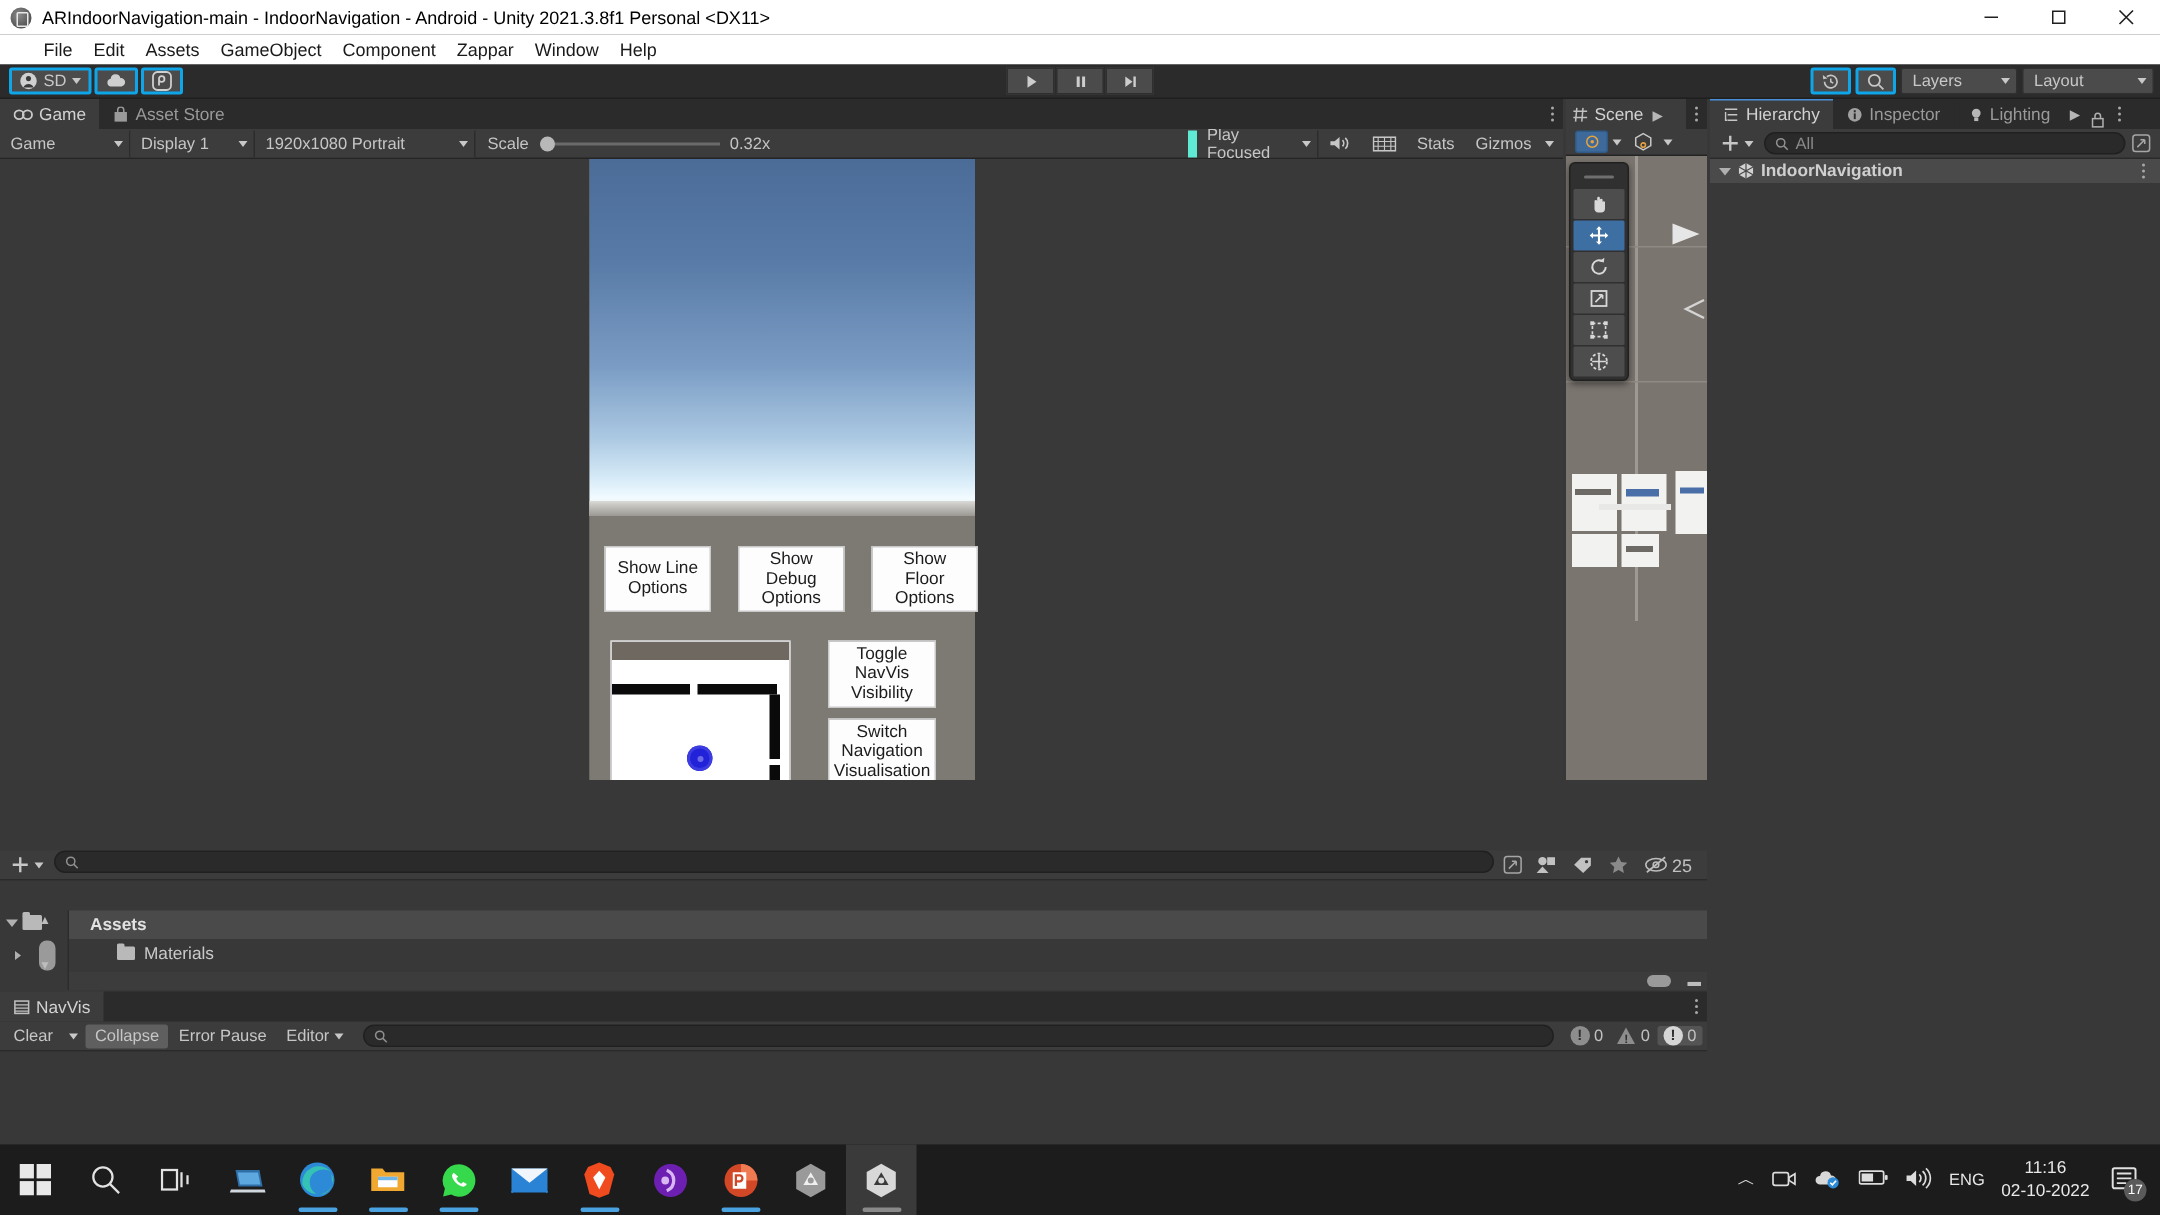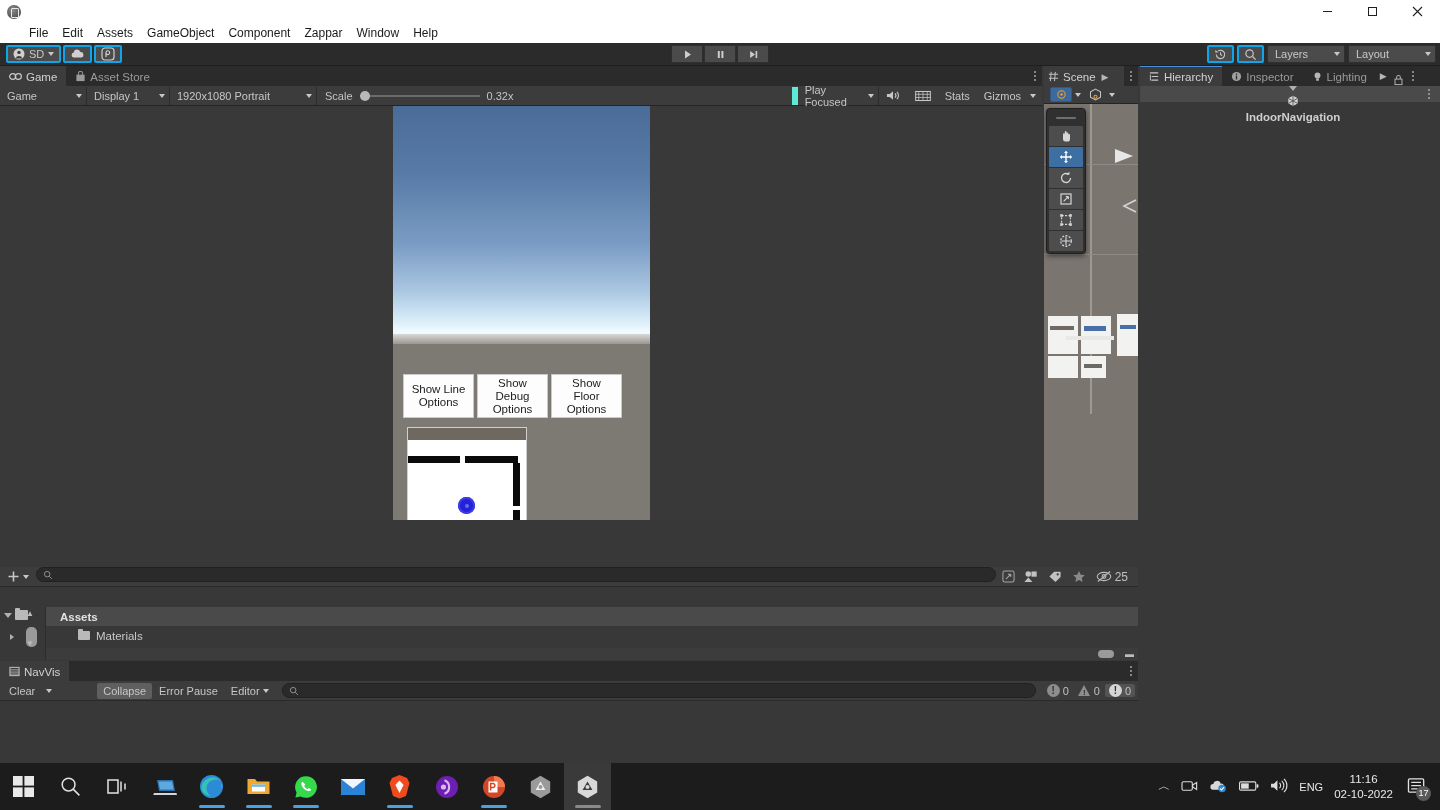--- a/index.html
+++ b/index.html
@@ -131,21 +131,21 @@
   }
   .sky::after {
     content: ""; position: absolute; left: 0; bottom: 0; width: 100%; height: 10px;
     background: linear-gradient(to bottom, #d9d9d5, #9b9893);
   }
   .ground {
     position: absolute; left: 0; top: 238px; width: 100%; bottom: 0;
     background: #7d7a74;
   }
   .ui-row-top {
-    position: absolute; left: 10px; top: 268px; display: flex; gap: 3px;
+    position: absolute; left: 10px; top: 258px; display: flex; gap: 18px;
   }
   .gbtn {
     background: #fdfdfd; border: 1px solid #c9c9c9; color: #1c1c1c;
     font-size: 11.5px; line-height: 13px; text-align: center;
     display: flex; align-items: center; justify-content: center;
     padding: 4px 6px;
   }
   .gbtn.b1 { width: 71px; height: 44px; }
   .minimap-wrap {
     position: absolute; left: 14px; top: 321px; width: 120px; height: 125px;
@@ -213,21 +213,21 @@
   .plus-btn { display: flex; align-items: center; gap: 3px; color: #c8c8c8; padding: 0 3px; }
   .search-field {
     flex: 1; height: 15px; background: #2a2a2a; border: 1px solid #202020;
     border-radius: 8px; display: flex; align-items: center; gap: 4px; padding: 0 6px;
     color: #8a8a8a; font-size: 11px;
   }
   .hier-row {
     height: 16px; display: flex; align-items: center; gap: 4px;
     padding-left: 6px; font-size: 11.5px; color: #cfcfcf; position: relative;
   }
-  .hier-row.selected { background: #4a4a4a; flex-direction: column; }
+  .hier-row.selected { background: #4a4a4a; }
   .hier-row.child { padding-left: 20px; }
   .tri {
     width: 0; height: 0; border-left: 4px solid #b0b0b0;
     border-top: 3.5px solid transparent; border-bottom: 3.5px solid transparent;
   }
   .tri.open { border-left: 4px solid transparent; border-right: 4px solid transparent;
     border-top: 5px solid #b0b0b0; border-bottom: 0; }
 
   
   #project-panel { left: 0; top: 501px; width: 1138px; height: 93px; background: #383838; }
@@ -259,21 +259,21 @@
     background: #9a9a9a; border-radius: 5px; }
 
   
   #console-panel { left: 0; top: 595px; width: 1138px; bottom: 0; background: #383838; }
   .con-toolbar {
     height: 20px; background: #3c3c3c; display: flex; align-items: center;
     gap: 1px; padding: 0 3px; border-bottom: 1px solid #2a2a2a; font-size: 11px;
   }
   .con-btn { height: 16px; display: flex; align-items: center; gap: 3px;
     padding: 0 6px; color: #c6c6c6; border-radius: 2px; }
-  .con-btn.active { background: #5f5f5f; margin-left: 40px; }
+  .con-btn.active { background: #5f5f5f; }
   .con-search {
     flex: 1; height: 15px; background: #2a2a2a; border: 1px solid #202020;
     border-radius: 8px; margin: 0 6px; display: flex; align-items: center;
     gap: 4px; padding: 0 6px; color: #8a8a8a;
   }
   .counter { display: flex; align-items: center; gap: 3px; padding: 0 4px; color: #c0c0c0; }
   .count-ico { width: 13px; height: 13px; border-radius: 50%; background: #8d8d8d;
     color: #2e2e2e; font-size: 10px; font-weight: bold; display: flex;
     align-items: center; justify-content: center; }
   .count-ico.warn { border-radius: 0; background: none; position: relative; }
@@ -319,20 +319,21 @@
     position: absolute; right: -1px; bottom: -1px; min-width: 15px; height: 15px;
     border-radius: 50%; background: #5a5a5a; color: #fff; font-size: 9px;
     display: flex; align-items: center; justify-content: center;
   }
 </style>
 </head>
 <body>
 
 <div class="titlebar">
   <div class="title-logo"></div>
+  <div class="title-text">ARIndoorNavigation-main - IndoorNavigation - Android - Unity 2021.3.8f1 Personal &lt;DX11&gt;</div>
   <div class="win-ctrls">
     <div class="win-btn">
       <svg width="11" height="11" viewBox="0 0 11 11">
           <rect x="1" y="5" width="9" height="1" fill="currentColor"></rect>
         </svg>
     </div>
     <div class="win-btn">
       <svg width="11" height="11" viewBox="0 0 11 11">
           <rect x="1.5" y="1.5" width="8" height="8" fill="none" stroke="currentColor"></rect>
         </svg>
@@ -521,20 +522,29 @@
           <div class="mm-head"></div>
           <div class="mm-body">
             <div class="mm-wall" style="left:0;top:16px;width:52px;height:7px"></div>
             <div class="mm-wall" style="left:57px;top:16px;width:53px;height:7px"></div>
             <div class="mm-wall" style="left:105px;top:23px;width:7px;height:43px"></div>
             <div class="mm-wall" style="left:105px;top:70px;width:7px;height:40px"></div>
             <div class="mm-dot"></div>
           </div>
         </div>
 
+        <div class="ui-col-right">
+          <div class="gbtn b2">
+            <span><span>Toggle</span><br><span>NavVis</span><br><span>Visibility</span></span>
+          </div>
+          <div class="gbtn b2">
+            <span><span>Switch</span><br><span>Navigation</span><br><span>Visualisation</span></span>
+          </div>
+
+        </div>
       </div>
     </div>
   </div>
 
   <div class="panel" id="scene-panel">
     <div class="scene-tabrow">
       <div class="tab active noaccent" style="padding:0 4px;flex:1">
         <svg width="11" height="11" viewBox="0 0 12 12">
           <path d="M3.5 1 L2.6 11 M8 1 L7.1 11 M1 3.5 L11 3.5 M1 8 L11 8" stroke="#c0c0c0" stroke-width="1.1"></path>
         </svg>
@@ -668,20 +678,41 @@
           <path d="M4 5.5 L4 3.6 A2 2 0 0 1 8 3.6 L8 5.5" fill="none" stroke="#b0b0b0" stroke-width="1.1"></path>
         </svg>
       </div>
       <div class="kebab" style="height:20px">
           <i></i>
           <i></i>
           <i></i>
         </div>
     </div>
 
+    <div class="hier-toolbar">
+      <div class="plus-btn">
+        <svg width="13" height="13" viewBox="0 0 13 13">
+          <path d="M6.5 1.5 L6.5 11.5 M1.5 6.5 L11.5 6.5" stroke="#c6c6c6" stroke-width="1.6"></path>
+        </svg>
+        <span class="caret"></span>
+      </div>
+      <div class="search-field">
+        <svg width="10" height="10" viewBox="0 0 12 12">
+          <circle cx="5" cy="5" r="3.3" fill="none" stroke="#909090" stroke-width="1.2"></circle>
+          <path d="M7.5 7.5 L10.6 10.6" stroke="#909090" stroke-width="1.2"></path>
+        </svg>
+        <span>All</span>
+      </div>
+      <div style="display:flex;align-items:center;padding-right:2px">
+        <svg width="13" height="13" viewBox="0 0 14 14">
+          <rect x="1" y="1" width="12" height="12" rx="2" fill="none" stroke="#a6a6a6" stroke-width="1.1"></rect>
+          <path d="M4.2 9.8 L9.5 4.5 M9.5 4.5 L6.4 4.5 M9.5 4.5 L9.5 7.6" stroke="#a6a6a6" stroke-width="1.1"></path>
+        </svg>
+      </div>
+    </div>
 
     <div>
       <div class="hier-row selected">
         <span class="tri open"></span>
         <svg width="12" height="12" viewBox="0 0 13 13" style="flex:none">
           <path d="M6.5 0.8 L11.6 3.6 L11.6 9.2 L6.5 12 L1.4 9.2 L1.4 3.6 Z" fill="#d2d2d2"></path>
           <path d="M6.5 0.8 L6.5 12 M1.4 3.6 L11.6 9.2 M11.6 3.6 L1.4 9.2" stroke="#4a4a4a" stroke-width="0.9"></path>
         </svg>
         <span style="font-weight:bold">IndoorNavigation</span>
         <div class="kebab" style="position:absolute;right:4px;height:16px">

